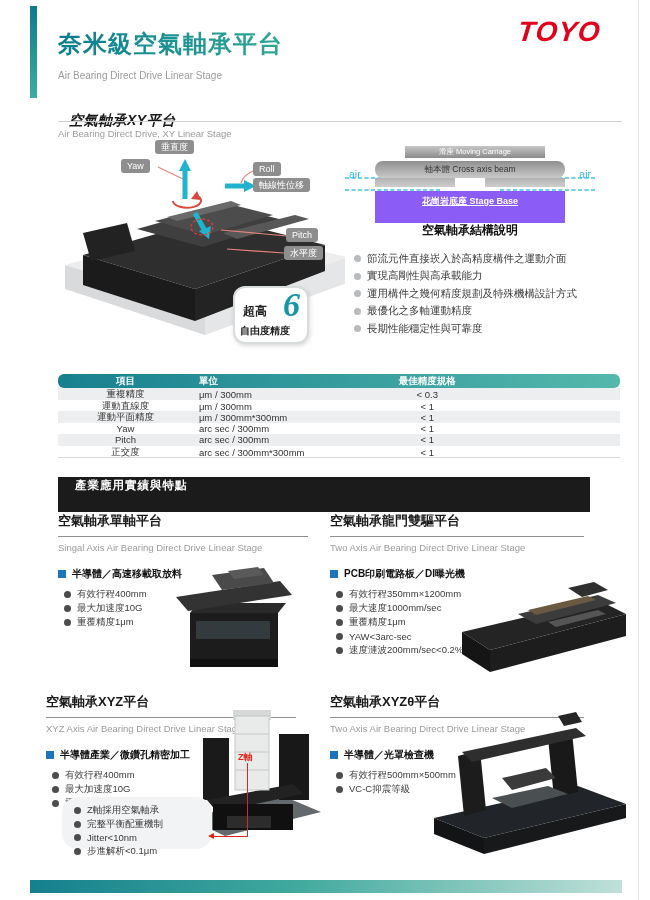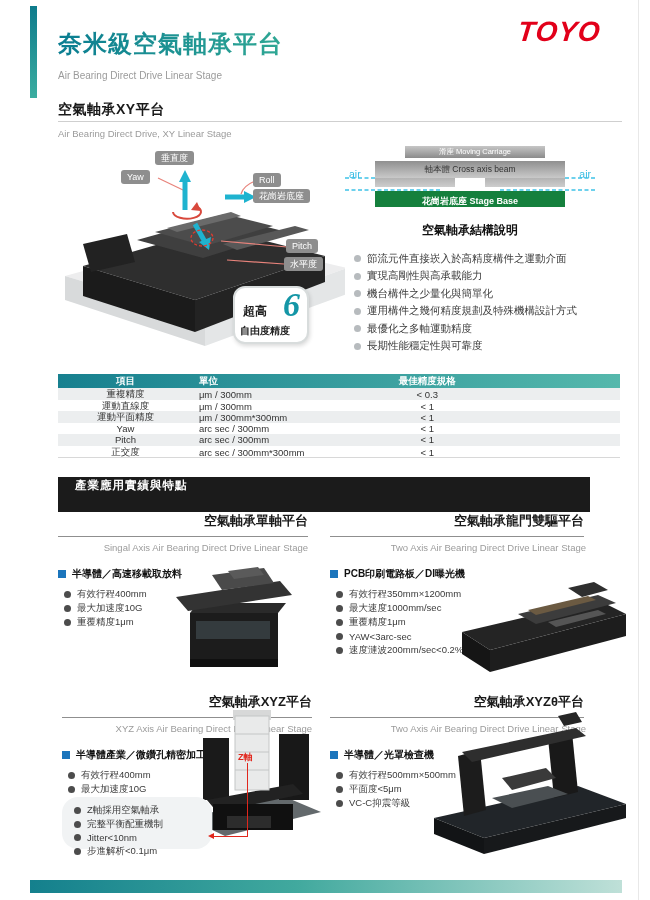--- a/index.html
+++ b/index.html
@@ -8,63 +8,63 @@
   .abs{position:absolute;}
   
   .accent-bar{left:30px;top:6px;width:7px;height:92px;background:linear-gradient(180deg,#0E7B8C,#3BADA0);}
   .page-title{left:58px;top:28px;margin:0;font-size:24px;font-weight:bold;letter-spacing:1px;
       background:linear-gradient(90deg,#0A7D91,#2FA794);-webkit-background-clip:text;background-clip:text;
       -webkit-text-fill-color:transparent;color:#0E8B9B;}
   .page-sub{left:58px;top:70px;font-size:10px;color:#9b9b9b;}
   .logo{left:518px;top:16px;font-size:28px;font-weight:bold;font-style:italic;color:#E2001A;
         letter-spacing:1px;transform:skewX(-6deg);}
   
-  .sec-title{left:58px;top:101px;margin:0;font-size:14px;font-weight:bold;color:#1a1a1a;letter-spacing:.5px;}
+  .sec-title{left:58px;top:101px;margin:11px;font-size:14px;font-weight:bold;color:#1a1a1a;letter-spacing:.5px;font-style:italic;}
   .sec-rule{left:58px;top:121px;width:564px;height:1px;background:#cfcfcf;}
   .sec-sub{left:58px;top:128px;font-size:9.5px;color:#9b9b9b;}
   
-  .xy-photo{left:55px;top:148px;width:290px;height:207px;}
+  .xy-photo{left:55px;top:137px;width:290px;height:207px;}
   .tag{position:absolute;background:#8E8E8E;color:#fff;font-size:9px;line-height:12px;
        padding:1px 6px;border-radius:3px;white-space:nowrap;}
   .badge{left:233px;top:286px;width:72px;height:54px;background:#fff;border:2px solid #D8DCDC;
          border-radius:12px;box-shadow:1px 2px 4px rgba(0,0,0,.15);}
   .badge .b1{position:absolute;left:8px;top:15px;font-size:12px;font-weight:bold;color:#222;}
   .badge .b6{position:absolute;right:7px;top:-2px;font-size:34px;font-style:italic;font-weight:bold;
              color:#1496A6;font-family:"Liberation Serif","DejaVu Serif",serif;}
   .badge .b2{position:absolute;left:5px;top:36px;font-size:10px;font-weight:bold;color:#222;}
   
   .diagram{left:375px;top:146px;width:190px;height:75px;}
   .dg-carriage{position:absolute;left:30px;top:0;width:140px;height:12px;text-align:center;
       background:linear-gradient(180deg,#c6c6c6,#8b8b8b);color:#fff;font-size:7.5px;line-height:12px;}
   .dg-beam{position:absolute;left:0;top:15px;width:190px;height:17px;text-align:center;
-      background:linear-gradient(180deg,#8f8f8f,#c9c9c9);color:#333;font-size:8.5px;line-height:17px;}
+      background:linear-gradient(180deg,#8f8f8f,#c9c9c9);color:#333;font-size:8.5px;line-height:17px;border-radius:8px;}
   .dg-leg{position:absolute;top:32px;height:9px;background:linear-gradient(180deg,#b3b3b3,#cdcdcd);}
-  .dg-base{position:absolute;left:0;top:45px;width:190px;height:16px;background:#15803d;color:#fff;
-      font-size:9px;font-weight:bold;text-align:center;line-height:20px;}
+  .dg-base{position:absolute;left:0;top:45px;width:190px;height:32px;background:#8b5cf6;color:#fff;
+      font-size:9px;font-weight:bold;text-align:center;line-height:20px;text-decoration:underline;}
   .air{position:absolute;top:22px;font-size:10.5px;color:#35BCE4;}
   .dg-caption{left:375px;top:222px;width:190px;text-align:center;font-size:12px;font-weight:bold;color:#111;}
   
   .features{left:354px;top:250px;width:275px;margin:0;padding:0;list-style:none;}
   .features li{display:flex;align-items:center;height:17.5px;text-align:right;}
   .fdot{width:7px;height:7px;border-radius:50%;background:#B7BBBE;margin-right:6px;flex:none;}
   .ftext{font-size:10.5px;color:#3a3a3a;white-space:nowrap;}
   
   .spec-table{left:58px;top:374px;width:562px;border-bottom:1px solid #D8D8D8;}
   .t-head,.t-row{display:grid;grid-template-columns:24% 27% 49%;align-items:center;}
-  .t-head{background:linear-gradient(90deg,#17808F,#55B8AC);color:#fff;font-weight:bold;height:14px;font-size:9.5px;}
+  .t-head{background:linear-gradient(90deg,#17808F,#55B8AC);color:#fff;font-weight:bold;height:14px;font-size:9.5px;border-radius:6px;}
   .t-row{height:11.5px;font-size:9.5px;color:#333;}
   .t-row:nth-child(odd){background:#ECEEEF;}
   .tc1{text-align:center;}
   .tc2{text-align:left;padding-left:6px;}
   .tc3{text-align:center;padding-right:110px;}
   
   .black-bar{left:58px;top:477px;width:532px;height:35px;background:#1b1b1b;color:#fff;
       font-size:11.5px;font-weight:bold;line-height:17px;padding-left:17px;box-sizing:border-box;letter-spacing:1px;}
   
-  .prod{position:absolute;text-align:right;}
+  .prod{position:absolute;}
   .p-title{margin:0;font-size:13px;font-weight:bold;color:#1a1a1a;padding-bottom:6px;border-bottom:1px solid #8f8f8f;}
   .p-sub{font-size:9.5px;color:#9b9b9b;margin-top:5px;}
   .p-app{display:flex;align-items:center;margin-top:14px;}
   .sq{width:8px;height:8px;background:#1B75BC;margin-right:6px;flex:none;}
   .p-app span{font-size:10px;font-weight:bold;color:#111;white-space:nowrap;}
   .specs{margin:6px 0 0 6px;padding:0;list-style:none;}
   .specs li{display:flex;align-items:center;height:14px;}
   .sdot{width:7px;height:7px;border-radius:50%;background:#4c4c4c;margin-right:6px;flex:none;}
   .stext{font-size:9.5px;color:#3a3a3a;white-space:nowrap;}
   .photo{position:absolute;}
@@ -120,21 +120,21 @@
       <polygon points="142,54 136,62 146,63" fill="#D8483C"></polygon>
       <path d="M170,49 L192,49" stroke="#1FB3CF" stroke-width="5"></path>
       <polygon points="201,49 189,43 189,55" fill="#1FB3CF"></polygon>
       <path d="M140,76 L150,94" stroke="#1FB3CF" stroke-width="5"></path>
       <polygon points="154,102 156,89 144,94" fill="#1FB3CF"></polygon>
       <ellipse cx="147" cy="90" rx="11" ry="8" stroke="#E03C31" stroke-width="1.3" stroke-dasharray="3,2" fill="none"></ellipse>
     </svg>
     <span class="tag" style="left:100px;top:3px;">垂直度</span>
     <span class="tag" style="left:66px;top:22px;">Yaw</span>
     <span class="tag" style="left:198px;top:25px;">Roll</span>
-    <span class="tag" style="left:198px;top:41px;">花崗岩底座</span>
+    <span class="tag" style="left:198px;top:41px;">軸線性位移</span>
     <span class="tag" style="left:231px;top:91px;">Pitch</span>
     <span class="tag" style="left:229px;top:109px;">水平度</span>
   </div>
 
   <div class="abs badge">
     <span class="b1">超高</span>
     <span class="b6">6</span>
     <span class="b2">自由度精度</span>
   </div>
 
@@ -157,24 +157,20 @@
     <li>
         <span class="fdot"></span>
         <span class="ftext">節流元件直接崁入於高精度構件之運動介面</span>
       </li>
     <li>
         <span class="fdot"></span>
         <span class="ftext">實現高剛性與高承載能力</span>
       </li>
     <li>
         <span class="fdot"></span>
-        <span class="ftext">機台構件之少量化與簡單化</span>
-      </li>
-    <li>
-        <span class="fdot"></span>
         <span class="ftext">運用構件之幾何精度規劃及特殊機構設計方式</span>
       </li>
     <li>
         <span class="fdot"></span>
         <span class="ftext">最優化之多軸運動精度</span>
       </li>
     <li>
         <span class="fdot"></span>
         <span class="ftext">長期性能穩定性與可靠度</span>
       </li>
@@ -287,21 +283,21 @@
   <svg class="photo" style="left:448px;top:580px;" width="184" height="105" viewBox="0 0 184 105">
     <polygon points="14,52 150,20 178,34 42,70" fill="#242424"></polygon>
     <polygon points="14,52 42,70 42,92 14,74" fill="#151515"></polygon>
     <polygon points="42,70 178,34 178,56 42,92" fill="#1d1d1d"></polygon>
     <polygon points="70,34 150,15 168,23 88,44" fill="#3c3c3c"></polygon>
     <polygon points="120,8 146,2 160,10 134,17" fill="#2f2f2f"></polygon>
     <polygon points="80,30 140,16 148,20 88,35" fill="#6b5a42"></polygon>
     <polygon points="100,42 150,30 158,34 108,47" fill="#555"></polygon>
   </svg>
 
-  <div class="prod" style="left:62px;top:693px;width:250px;">
+  <div class="prod" style="left:46px;top:693px;width:250px;">
     <h3 class="p-title">空氣軸承XYZ平台</h3>
     <div class="p-sub">XYZ Axis Air Bearing Direct Drive Linear Stage</div>
     <div class="p-app">
         <span class="sq"></span>
         <span>半導體產業／微鑽孔精密加工</span>
       </div>
     <ul class="specs">
       <li>
           <span class="sdot"></span>
           <span class="stext">有效行程400mm</span>
@@ -361,24 +357,20 @@
         <span class="sq"></span>
         <span>半導體／光罩檢查機</span>
       </div>
     <ul class="specs">
       <li>
           <span class="sdot"></span>
           <span class="stext">有效行程500mm×500mm</span>
         </li>
       <li>
           <span class="sdot"></span>
-          <span class="stext">平面度&lt;5μm</span>
-        </li>
-      <li>
-          <span class="sdot"></span>
           <span class="stext">VC-C抑震等級</span>
         </li>
     </ul>
   </div>
   <svg class="photo" style="left:428px;top:712px;" width="204" height="158" viewBox="0 0 204 158">
     <polygon points="6,106 150,74 198,92 56,126" fill="#212529"></polygon>
     <polygon points="6,106 56,126 56,142 6,122" fill="#121416"></polygon>
     <polygon points="56,126 198,92 198,106 56,142" fill="#17191b"></polygon>
     <polygon points="30,44 52,38 58,98 36,104" fill="#1c1c1c"></polygon>
     <polygon points="120,26 144,20 150,80 126,86" fill="#191919"></polygon>

